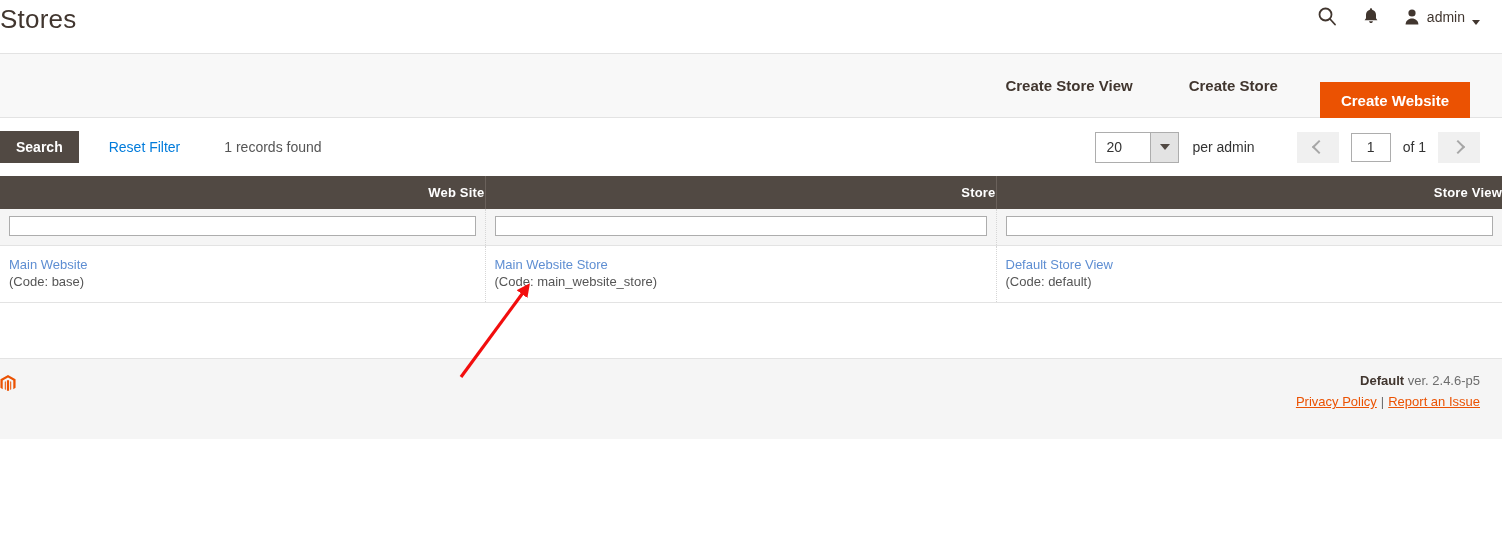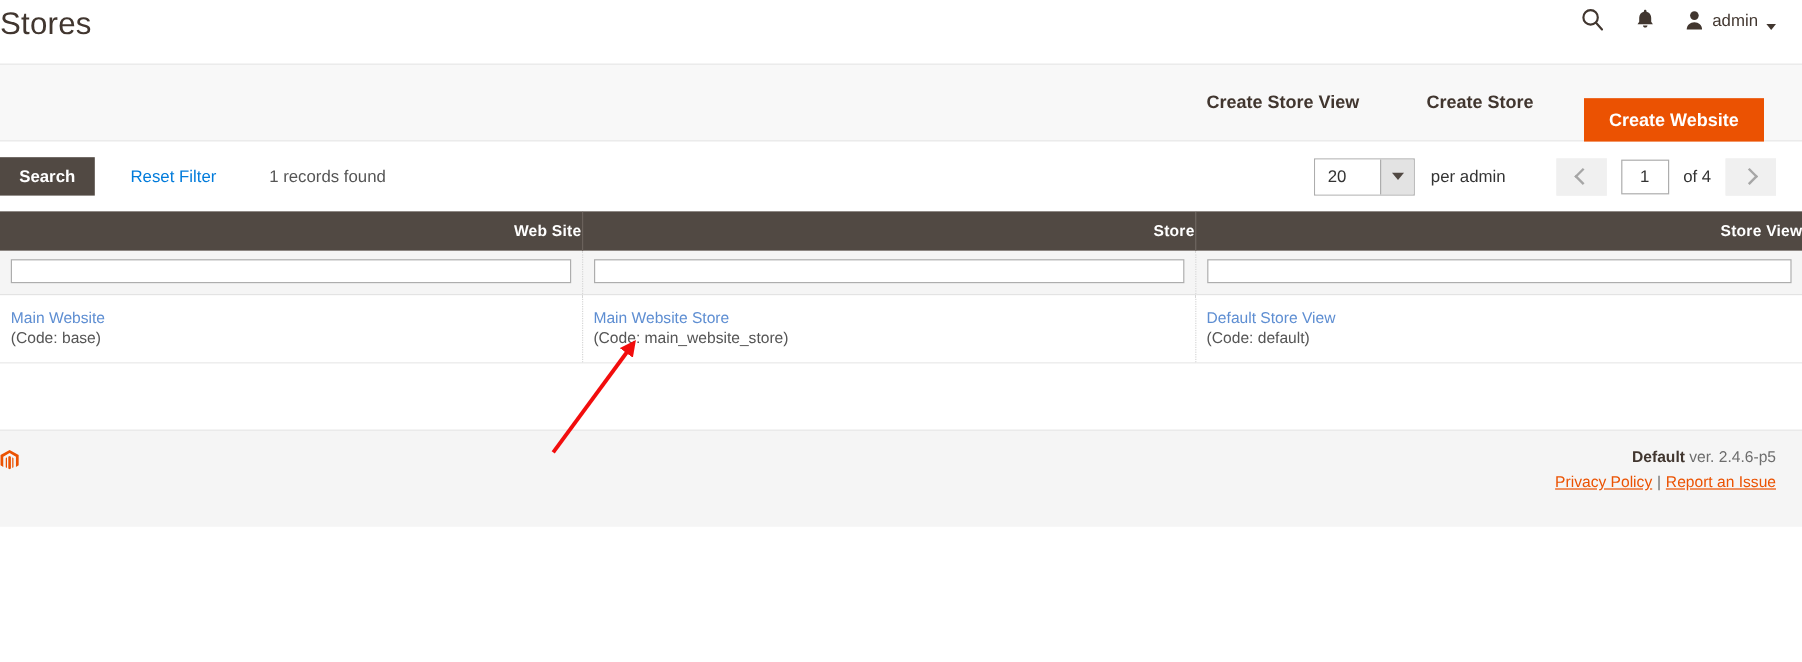--- a/index.html
+++ b/index.html
@@ -398,21 +398,21 @@
         <span class="tri-down"></span>
       </div>
     </div>
     <span class="per-page-label">per admin</span>
 
     <div class="pager">
       <div class="pager-btn">
         <span class="chev left"></span>
       </div>
       <input class="page-input" type="text" value="1" style="">
-      <span class="of-label">of 4</span>
+      <span class="of-label">of 1</span>
       <div class="pager-btn">
         <span class="chev right"></span>
       </div>
     </div>
   </div>
 </div>
 
 <table class="grid-table">
   <colgroup>
     <col style="width:485px">

